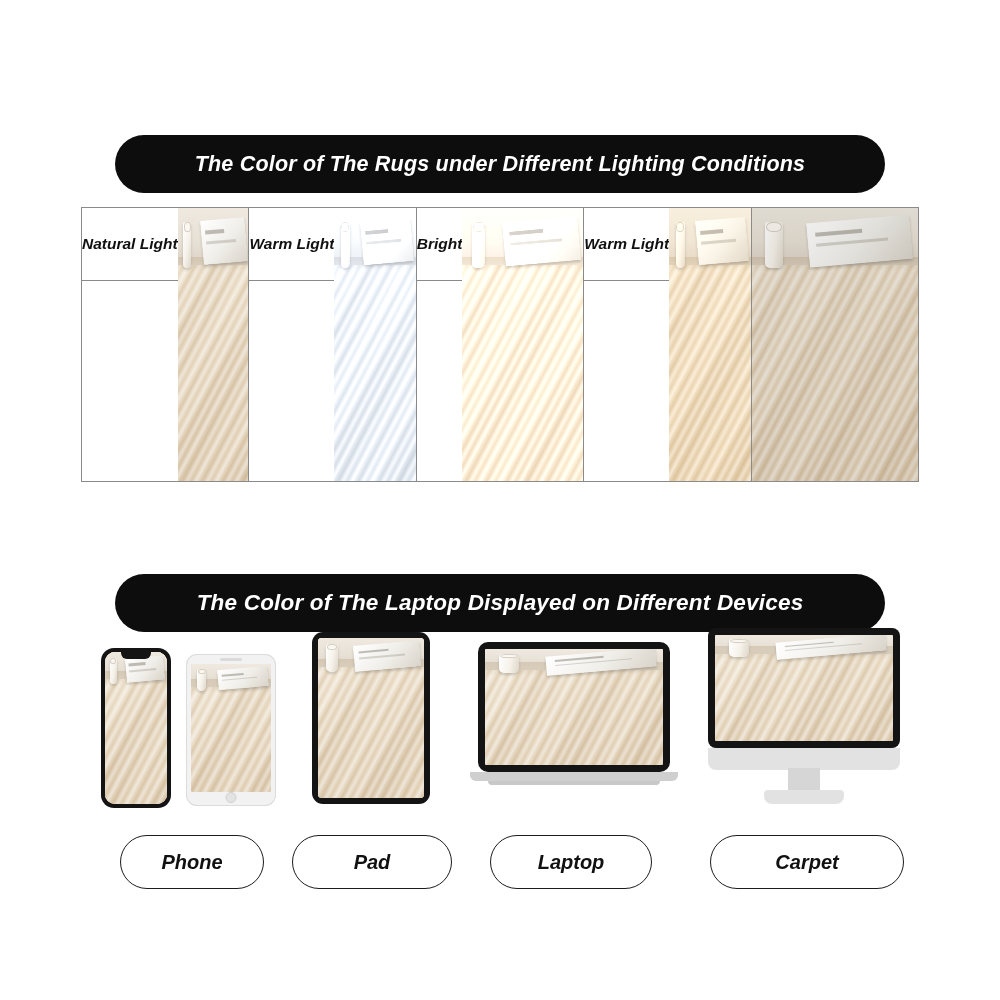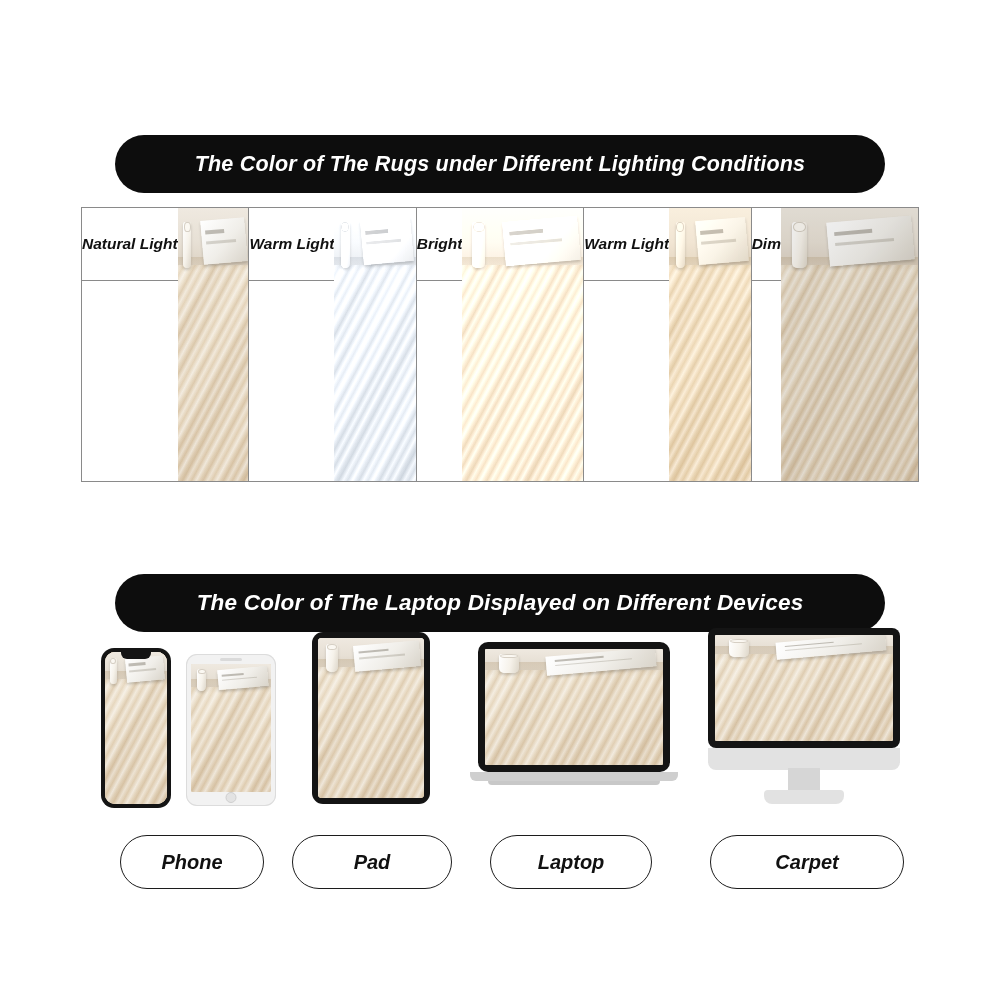--- a/index.html
+++ b/index.html
@@ -331,21 +331,20 @@
     <div class="light-img">
       <div class="rug f-warm">
         <div class="scene"></div>
         <div class="magazine"></div>
         <div class="cup"></div>
       </div>
     </div>
   </div>
 
   <div class="light-col">
-    <div class="light-head">Dim</div>
     <div class="light-img">
       <div class="rug f-dim">
         <div class="scene"></div>
         <div class="magazine"></div>
         <div class="cup"></div>
       </div>
     </div>
   </div>
 
 </div>

